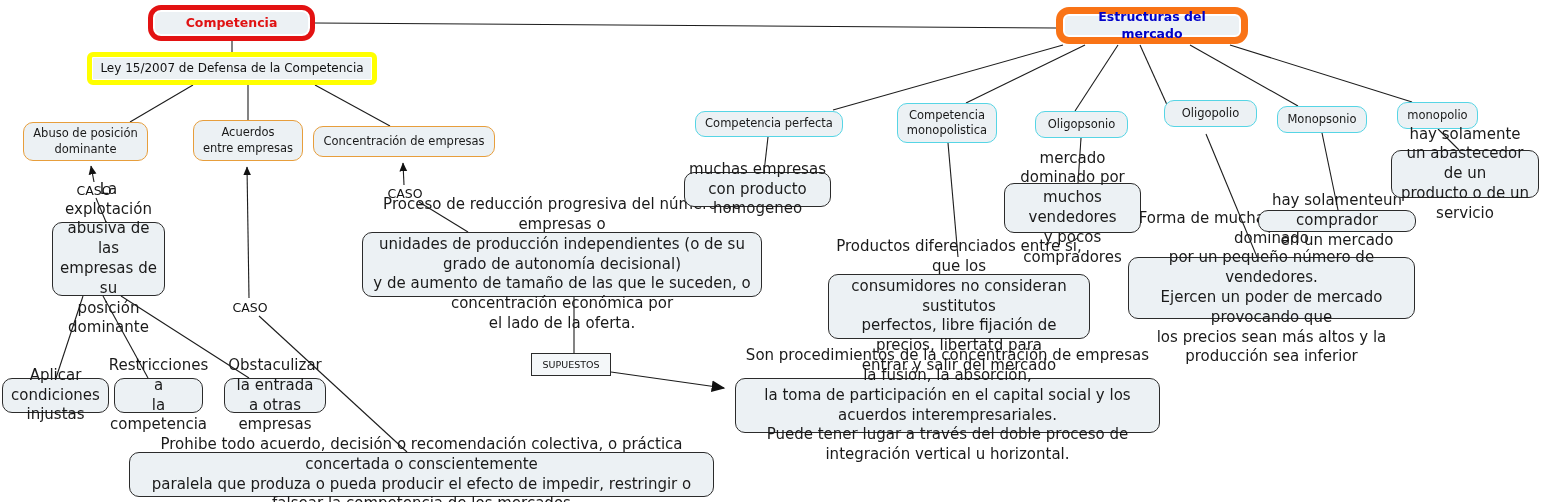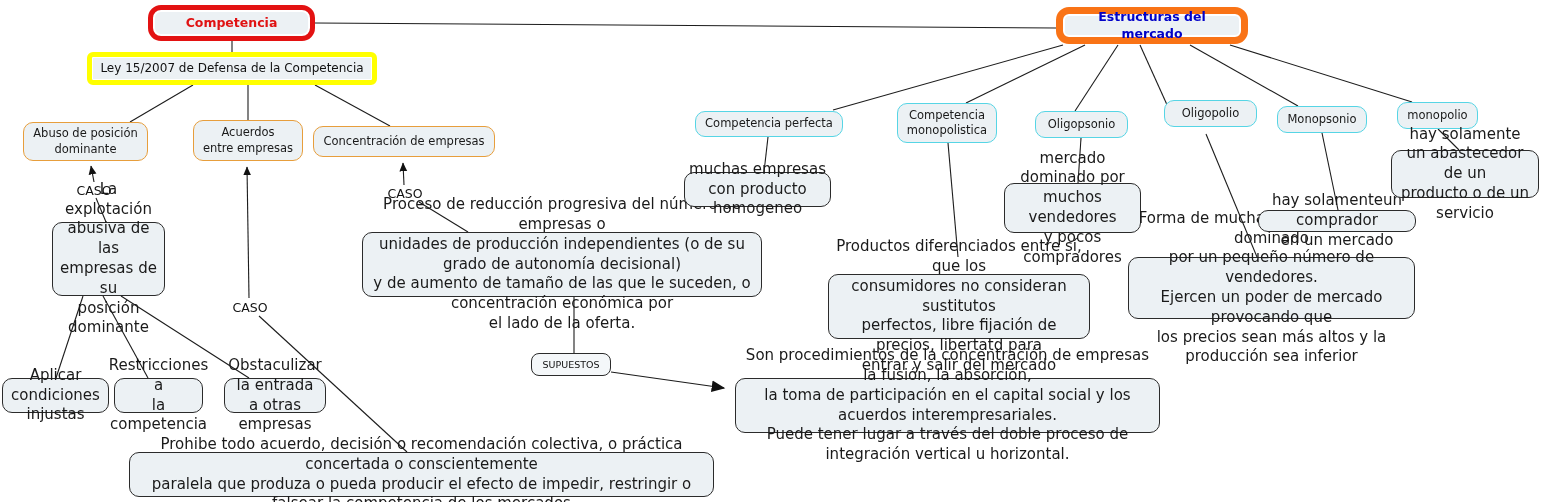--- a/index.html
+++ b/index.html
@@ -38,21 +38,21 @@
   .cyan{border:1.5px solid #56d5e5;}
   .linklabel{
     position:absolute;
     background:transparent;border:none;
     font-size:12.5px;color:#111111;
     display:flex;align-items:center;justify-content:center;
     text-align:center;
   }
   .linkbox{
     position:absolute;box-sizing:border-box;
-    background:#f4f7f9;border:1px solid #2b2b2b;border-radius:8px;
+    background:#f4f7f9;border:1px solid #2b2b2b;border-radius:0;
     font-size:9.5px;color:#111111;
     display:flex;align-items:center;justify-content:center;text-align:center;
   }
 </style>
 </head>
 <body>
 
 <div id="canvas">
 
   <svg id="edges" width="1541" height="502" viewBox="0 0 1541 502">

